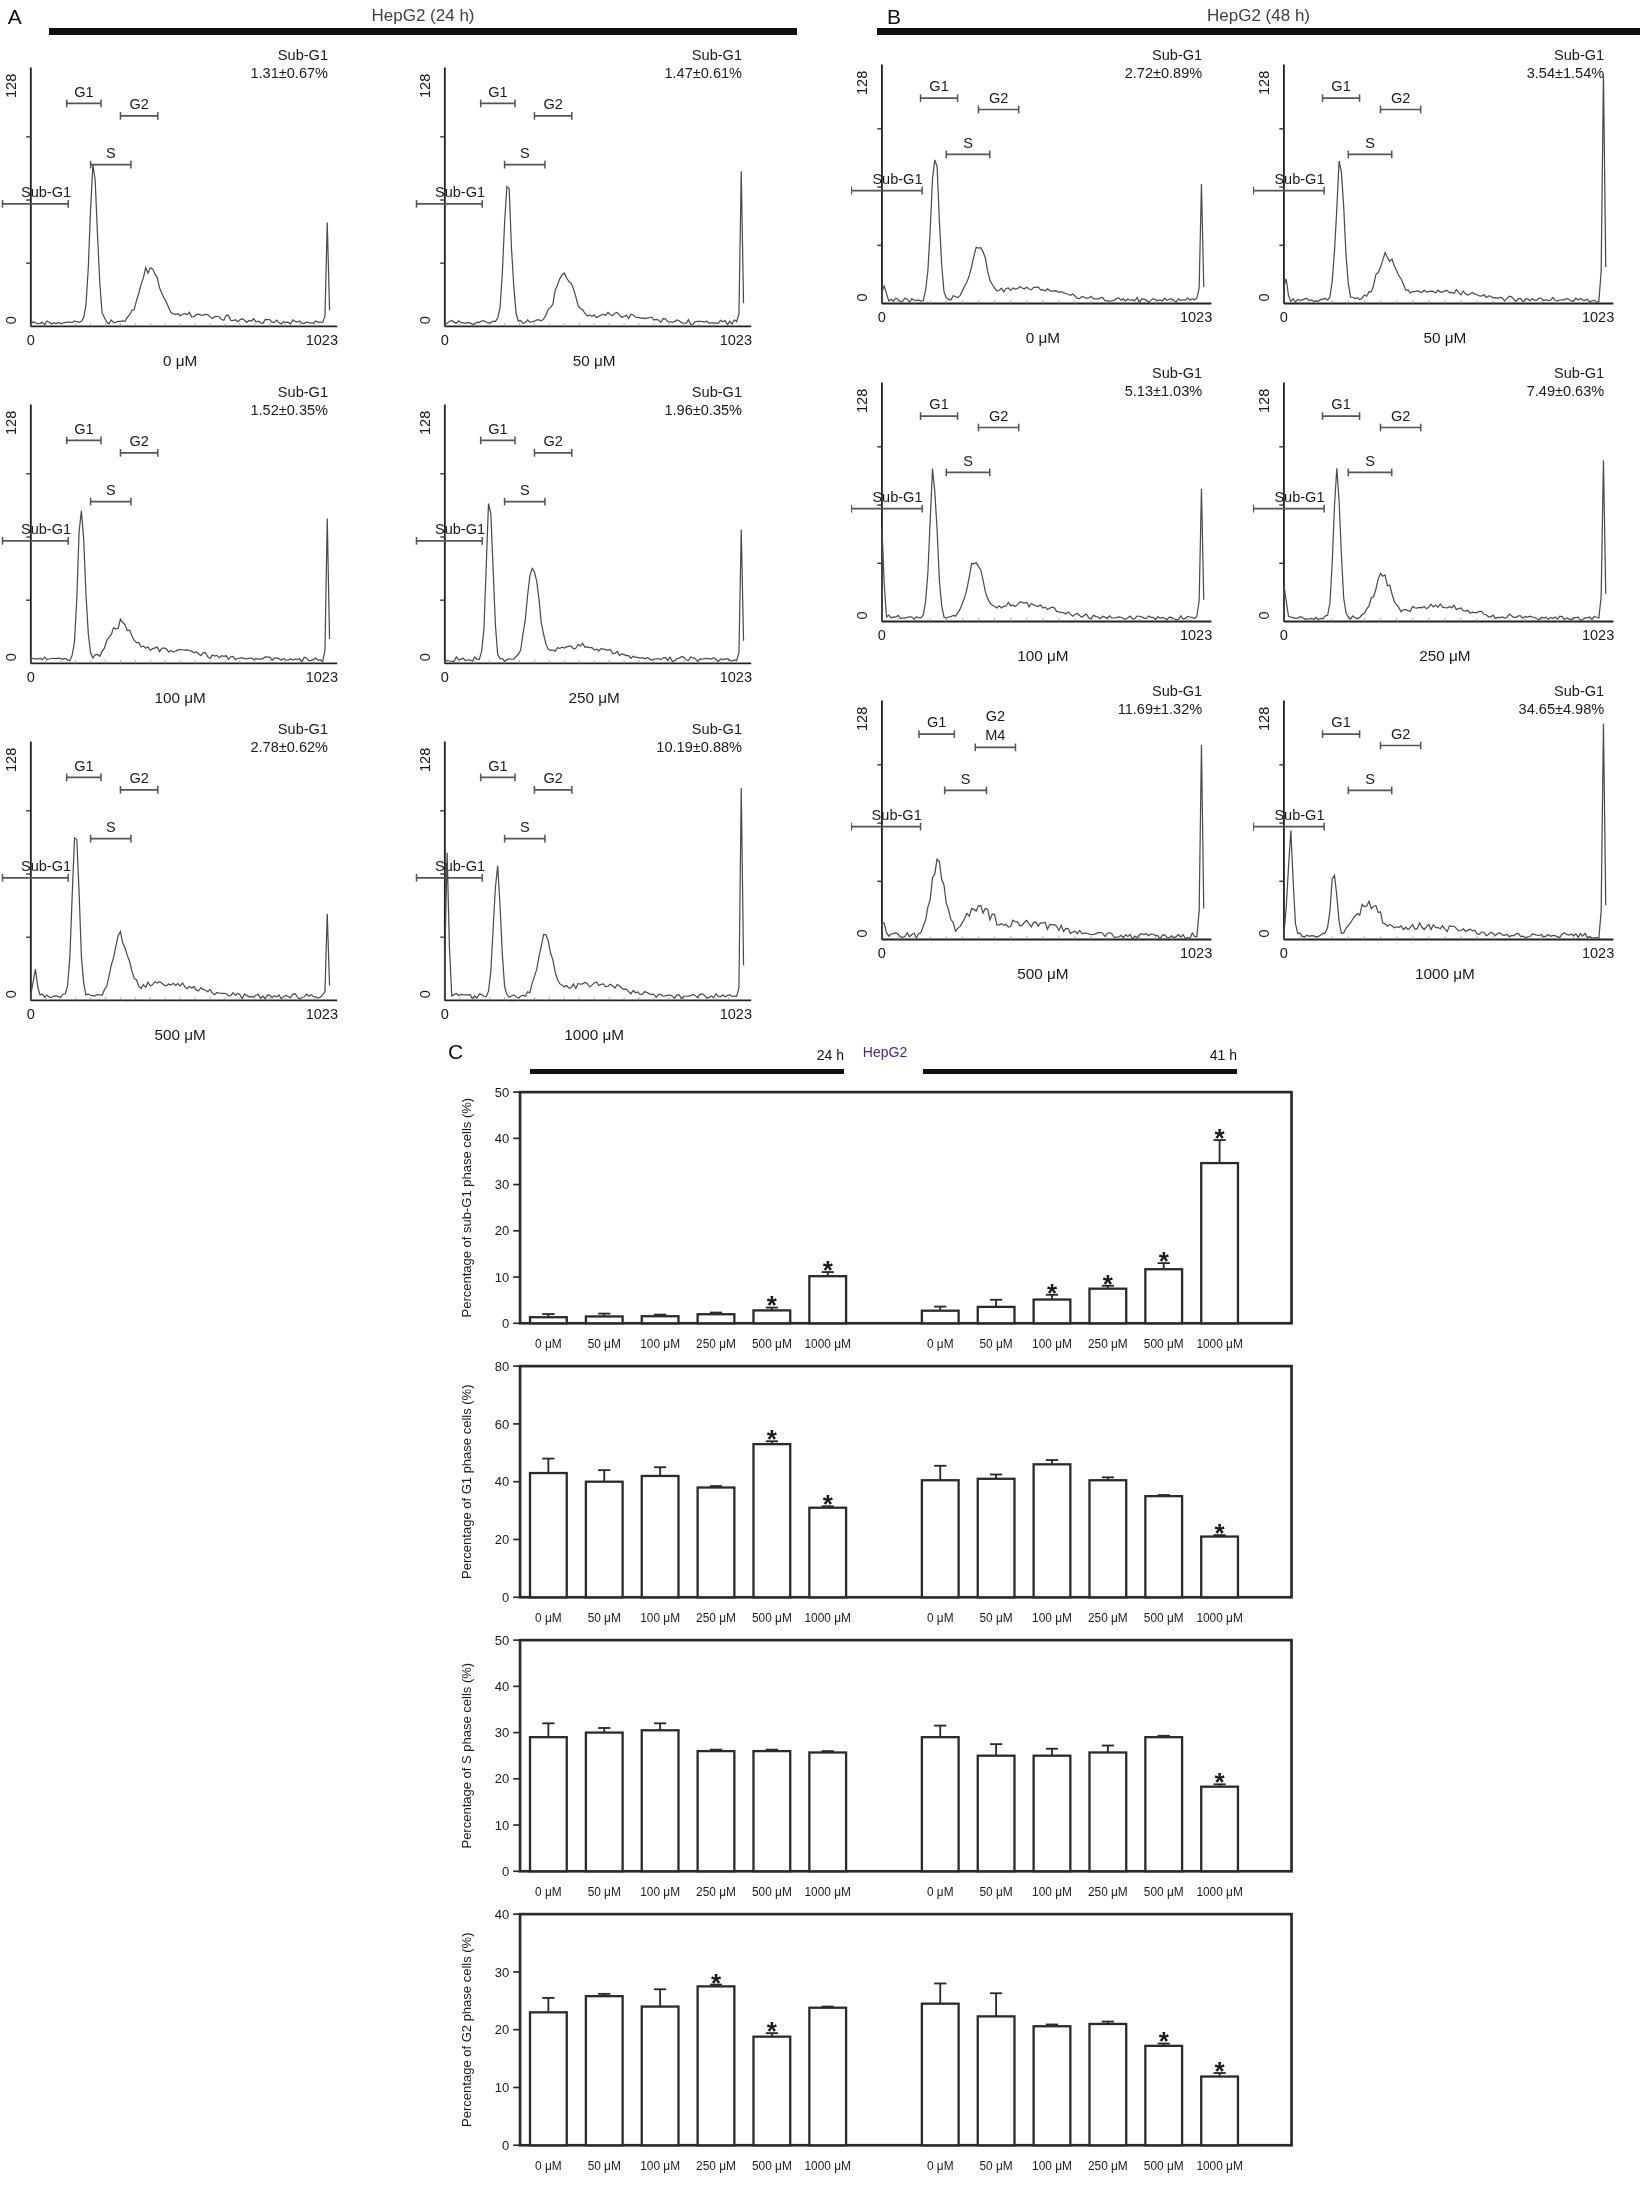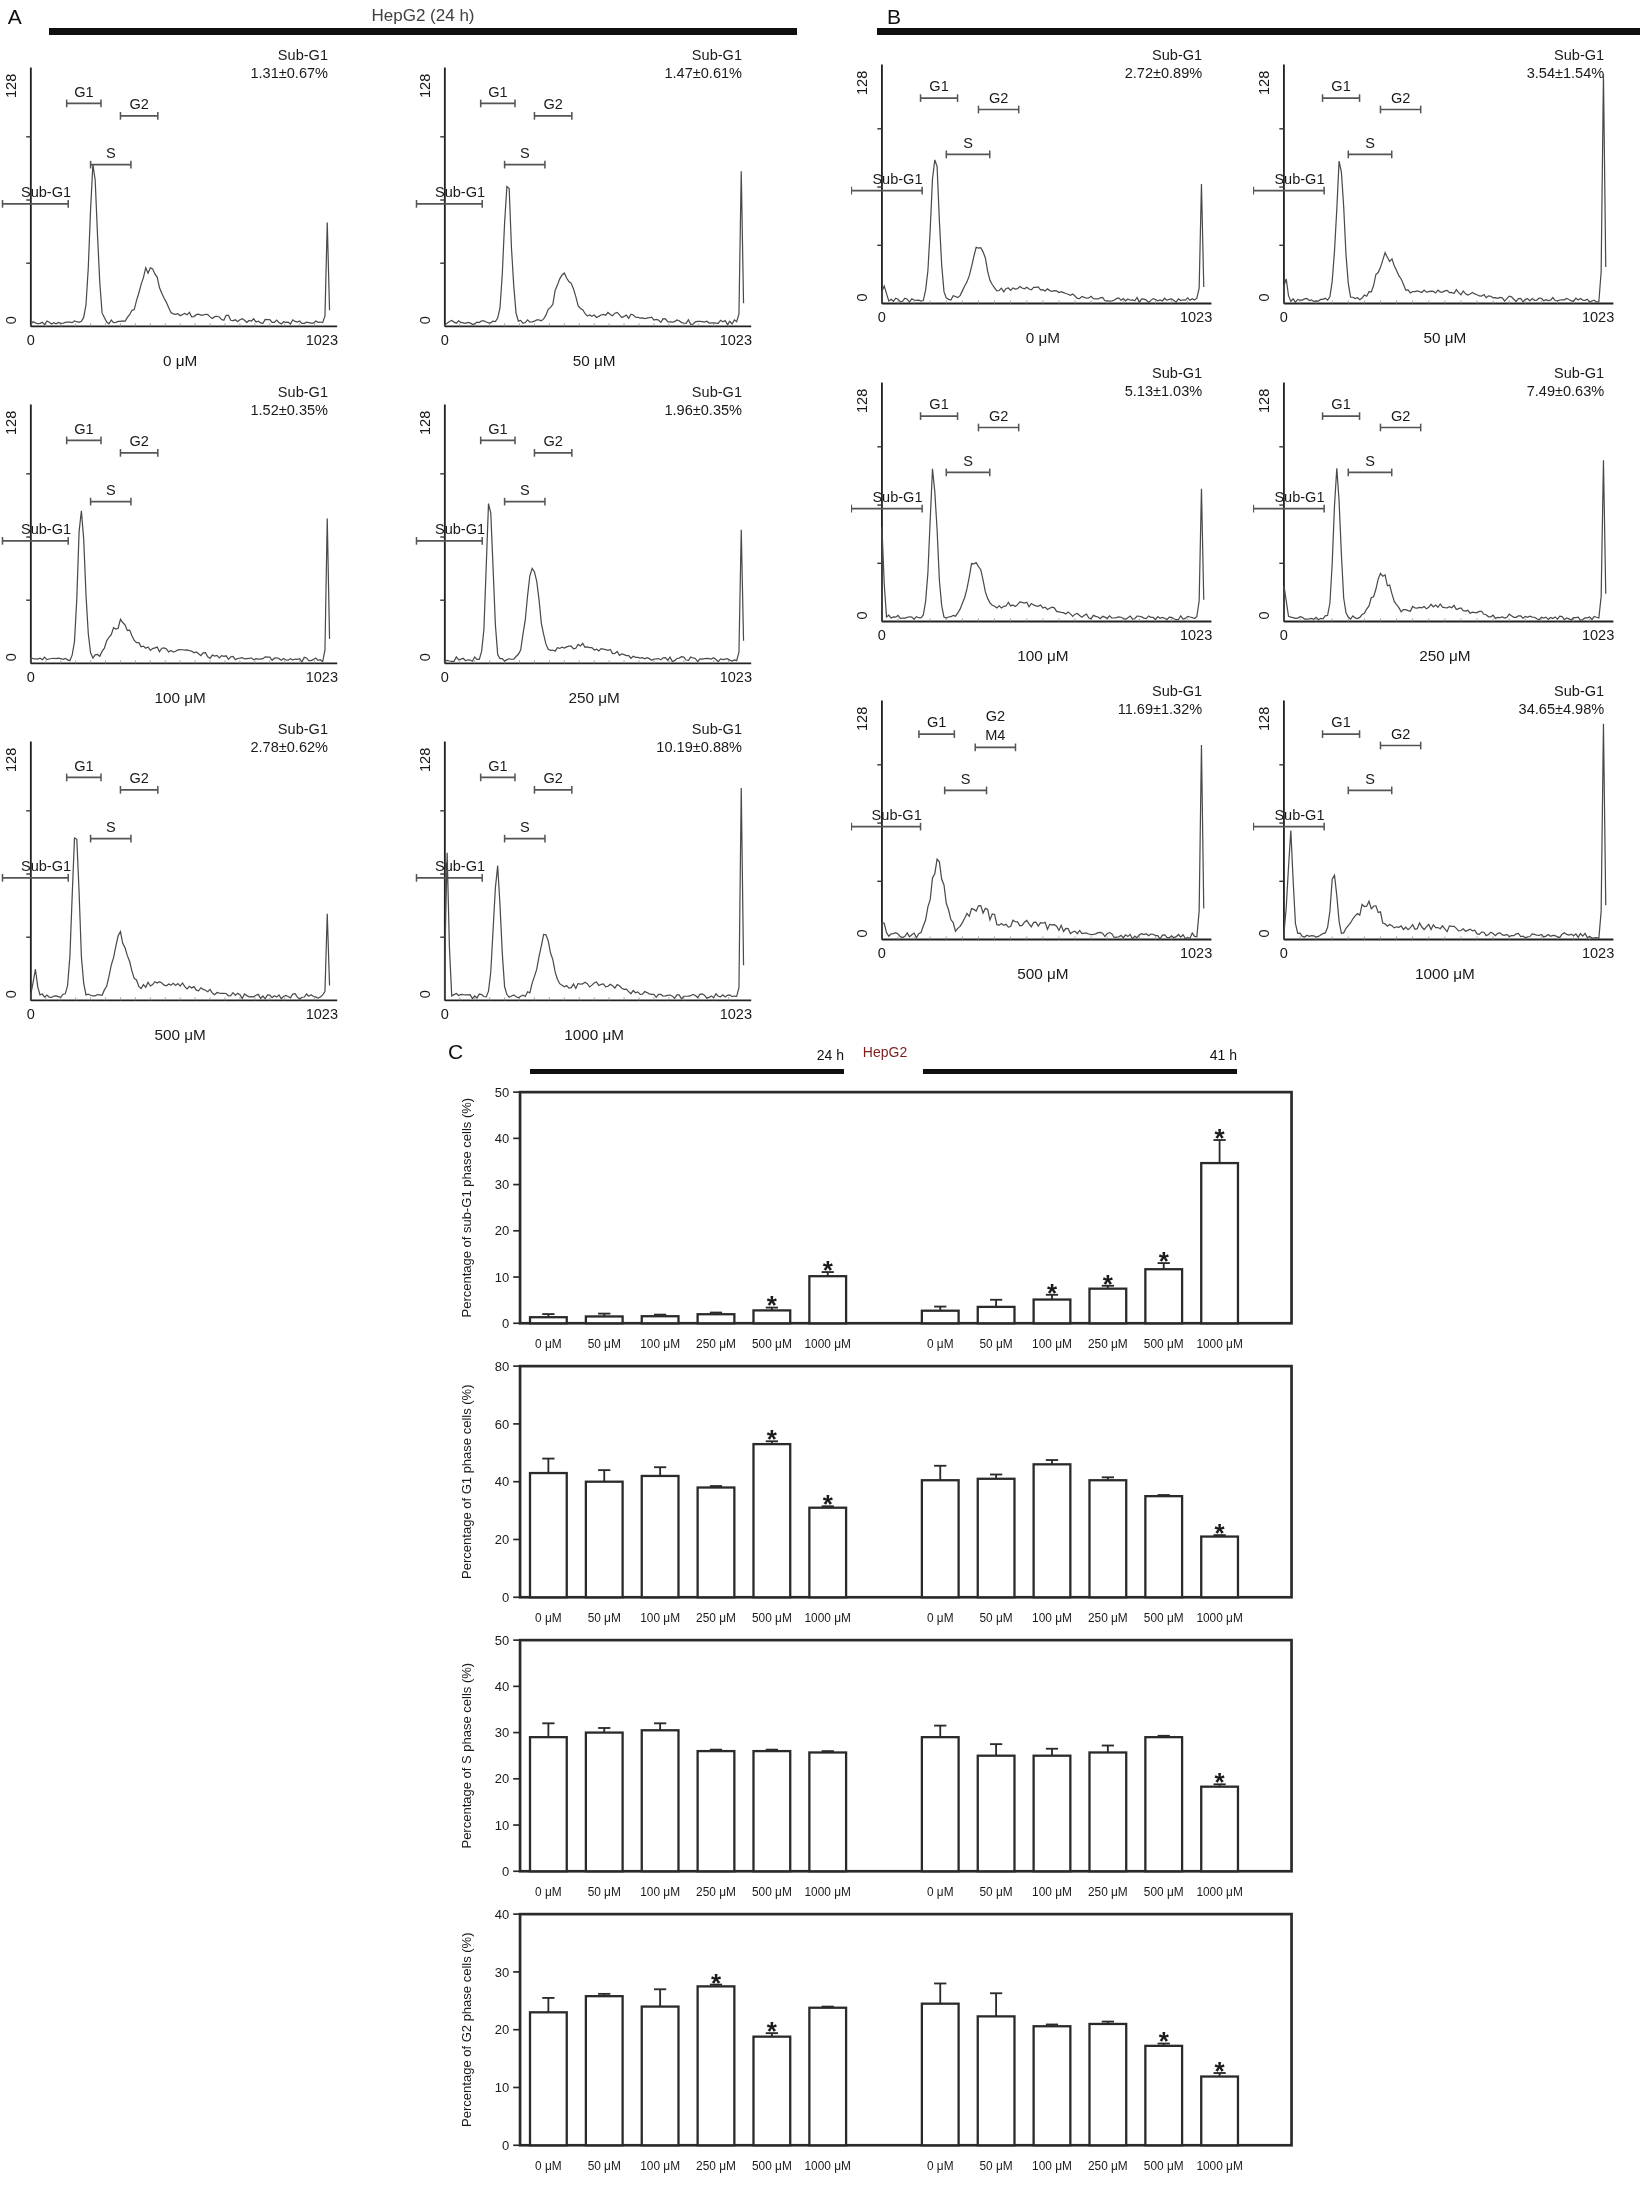--- a/index.html
+++ b/index.html
@@ -21,21 +21,21 @@
   .flow-grid{position:absolute;top:43px;display:grid;}
   #grid-a{left:0;grid-template-columns:414px 414px;}
   #grid-b{left:7.7px;grid-template-columns:402px 402px;}
   .flow-grid svg{display:block;}
   
   .c-header{position:relative;height:51px;}
   .c-letter{left:19px;top:4.6px;}
   .c-group-label{position:absolute;top:12.3px;font-size:14px;text-align:right;color:#111;}
   .c-left-label{left:101px;width:314px;}
   .c-right-label{left:494px;width:314px;}
-  .c-center-label{position:absolute;left:414px;width:84px;top:9.2px;font-size:14px;text-align:center;color:#7f1d1d;}
+  .c-center-label{position:absolute;left:414px;width:84px;top:9.2px;font-size:14px;text-align:center;color:#4c1d95;}
   .c-left-bar{left:101px;top:34px;width:314px;height:5.4px;}
   .c-right-bar{left:494px;top:34px;width:314px;height:5.4px;}
   #bar-charts svg{display:block;}
   text{font-family:"Liberation Sans", sans-serif;}
 </style>
 </head>
 <body>
 
 <div class="figure">
 
@@ -402,20 +402,21 @@
               <text x="59.85" y="200.95000000000002" font-size="19" text-anchor="middle" fill="#1a1a1a">Sub-G1</text>
             </g>
           </g>
           <path d="M40,370 L40,312.6 L43,177.4 L46,301.1 L49,364.2 L52,362.5 L55,361.0 L58,363.6 L61,362.2 L64,362.5 L67,362.7 L70,362.7 L73,362.6 L76,367.7 L79,364.2 L82,366.8 L85,361.7 L88,362.3 L91,364.9 L94,365.4 L97,357.9 L100,332.6 L103,277.5 L106,222.9 L109,194.1 L112,245.5 L115,308.6 L118,351.9 L121,362.4 L124,365.9 L127,364.3 L130,362.8 L133,365.3 L136,366.6 L139,364.6 L142,363.2 L145,364.9 L148,358.8 L151,360.2 L154,347.4 L157,338.7 L160,329.2 L163,312.4 L166,298.8 L169,283.8 L172,284.3 L175,292.2 L178,308.2 L181,316.8 L184,332.9 L187,342.4 L190,348.2 L193,350.1 L196,352.3 L199,350.7 L202,354.0 L205,353.4 L208,348.7 L211,354.4 L214,347.9 L217,348.9 L220,348.5 L223,346.3 L226,348.3 L229,352.5 L232,350.1 L235,347.3 L238,346.0 L241,350.5 L244,349.1 L247,348.5 L250,352.3 L253,351.6 L256,348.9 L259,351.0 L262,353.8 L265,349.4 L268,351.0 L271,354.1 L274,355.5 L277,355.2 L280,358.6 L283,361.3 L286,357.1 L289,360.1 L292,358.9 L295,362.1 L298,362.0 L301,358.4 L304,359.8 L307,361.5 L310,362.2 L313,362.0 L316,366.0 L319,362.0 L322,362.2 L325,364.5 L328,364.0 L331,363.4 L334,363.0 L337,364.5 L340,367.3 L343,362.9 L346,362.9 L349,367.9 L352,364.6 L355,364.6 L358,364.5 L361,363.9 L364,362.1 L367,363.7 L370,366.3 L373,362.1 L376,361.5 L379,363.1 L382,367.1 L385,366.1 L388,364.2 L391,366.5 L394,361.4 L397,364.6 L400,365.3 L403,362.6 L406,365.5 L409,363.4 L412,362.7 L415,365.1 L418,364.3 L421,364.8 L424,353.4 L427,92.7 L430,324.2" fill="none" stroke="#4a4a4a" stroke-width="1.6"></path>
         </svg>
       </div>
   </section>
 
   <section class="panel" id="panel-b">
     <div class="panel-letter">B</div>
+    <div class="panel-title pb-title">HepG2 (48 h)</div>
     <div class="header-bar pb-bar"></div>
     <div class="flow-grid" id="grid-b">
         <svg width="399" height="318" viewBox="0 0 520 415">
           <line x1="40" y1="28" x2="40" y2="340" stroke="#222" stroke-width="2.4"></line>
           <line x1="40" y1="340" x2="470" y2="340" stroke="#222" stroke-width="2.4"></line>
           <line x1="34" y1="112.0" x2="40" y2="112.0" stroke="#333" stroke-width="1.8"></line>
           <line x1="34" y1="188.0" x2="40" y2="188.0" stroke="#333" stroke-width="1.8"></line>
           <line x1="34" y1="264.0" x2="40" y2="264.0" stroke="#333" stroke-width="1.8"></line>
           <line x1="61.0" y1="336" x2="61.0" y2="340" stroke="#8a8a8a" stroke-width="1"></line>
           <line x1="82.0" y1="336" x2="82.0" y2="340" stroke="#8a8a8a" stroke-width="1"></line>

